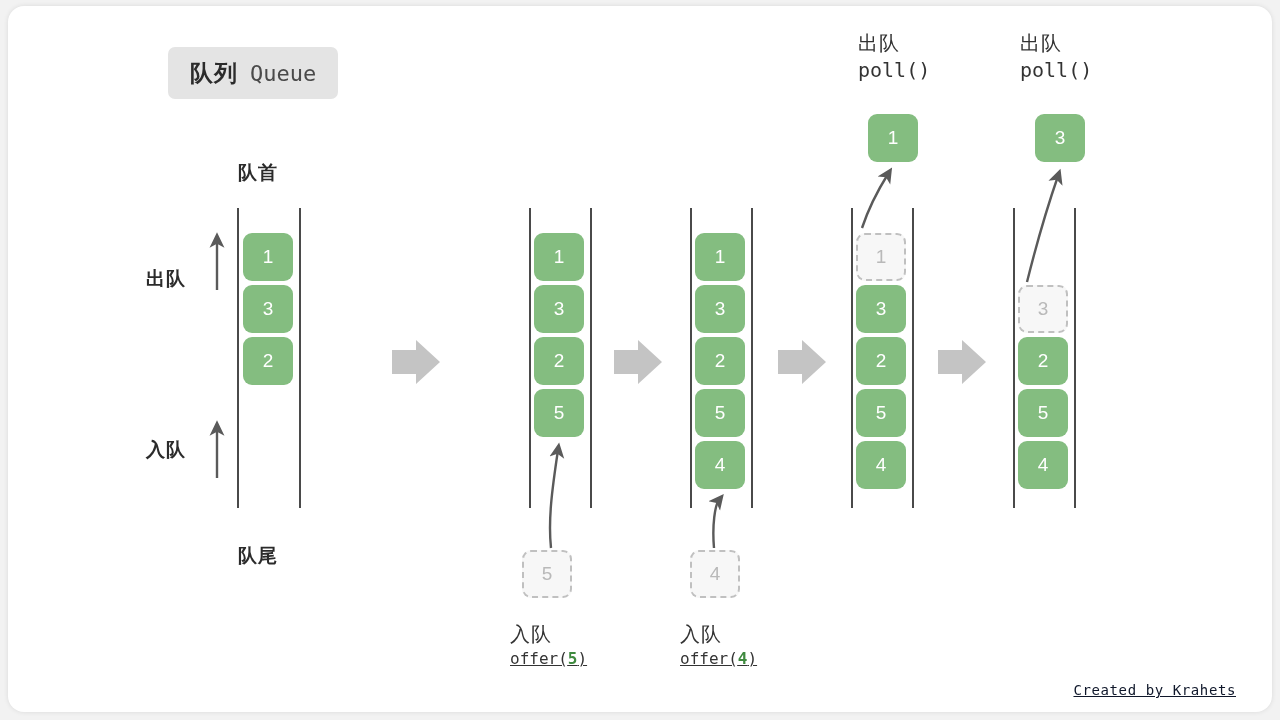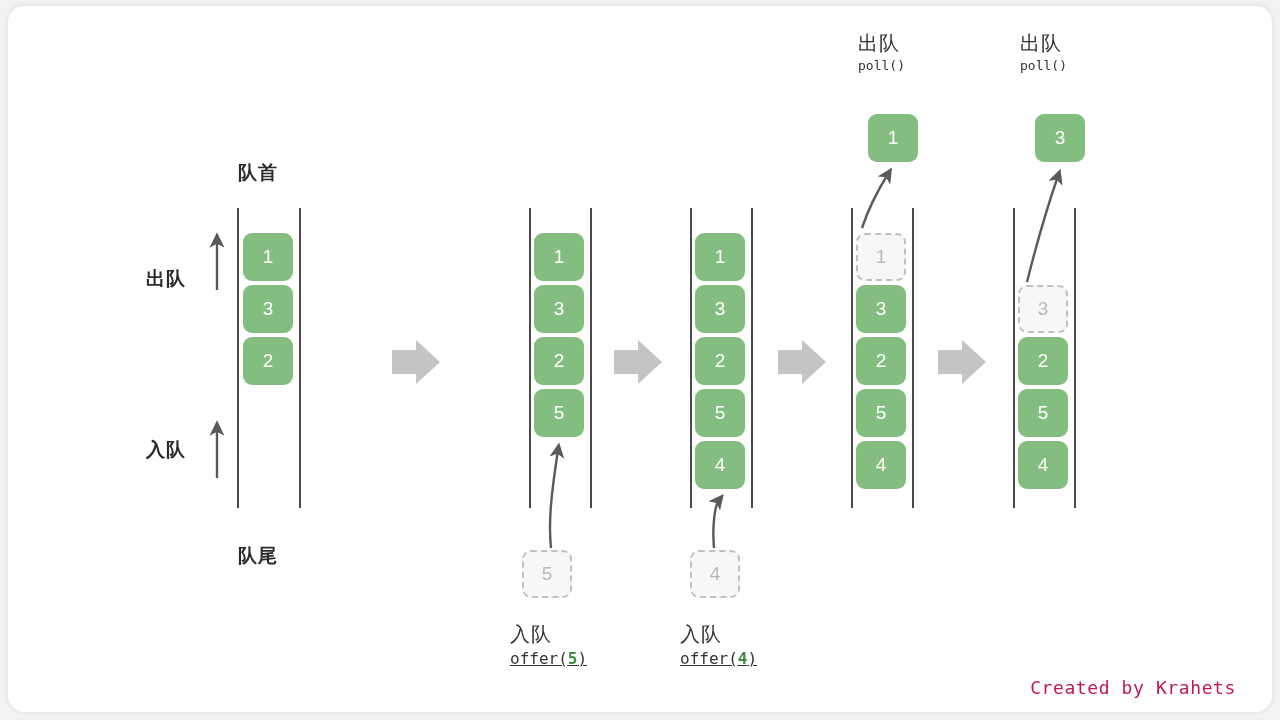--- a/index.html
+++ b/index.html
@@ -71,21 +71,21 @@
   }
   .op-head .cn {
     display: block;
     font-size: 20px;
     color: #333333;
     letter-spacing: 1px;
     line-height: 1.35;
   }
   .op-head .code {
     display: block;
-    font-size: 13px;
+    font-size: 20px;
     color: #333333;
     font-family: "DejaVu Sans Mono", "Liberation Mono", monospace;
     line-height: 1.35;
   }
   .op-foot {
     position: absolute;
     white-space: nowrap;
     text-align: left;
   }
   .op-foot .cn {
@@ -140,32 +140,37 @@
     width: 1280px;
     height: 720px;
     pointer-events: none;
   }
 
   
   .watermark {
     position: absolute;
     right: 44px;
     bottom: 22px;
-    font-size: 18px;
-    color: #be185d;
+    font-size: 14px;
+    color: #0f172a;
     font-family: "DejaVu Sans Mono", "Liberation Mono", monospace;
     letter-spacing: 0.6px;
+    text-decoration: underline;
   }
 </style>
 </head>
 <body>
 
 <div id="canvas">
   <div class="card"></div>
 
+  <div class="title-chip">
+    <span class="title-cn">队列</span>
+    <span class="title-en">Queue</span>
+  </div>
 
   <div class="label-cn-bold" style="left:238px; top:160px;text-align:right;">队首</div>
   <div class="label-cn-bold" style="left:238px; top:543px;">队尾</div>
   <div class="label-cn-bold" style="left:146px; top:266px;">出队</div>
   <div class="label-cn-bold" style="left:146px; top:437px;">入队</div>
 
   <div class="rail" style="left:237px; top:208px; height:300px;"></div>
   <div class="rail" style="left:299px; top:208px; height:300px;"></div>
   <div class="cell" style="left:243px; top:233px;">1</div>
   <div class="cell" style="left:243px; top:285px;">3</div>

